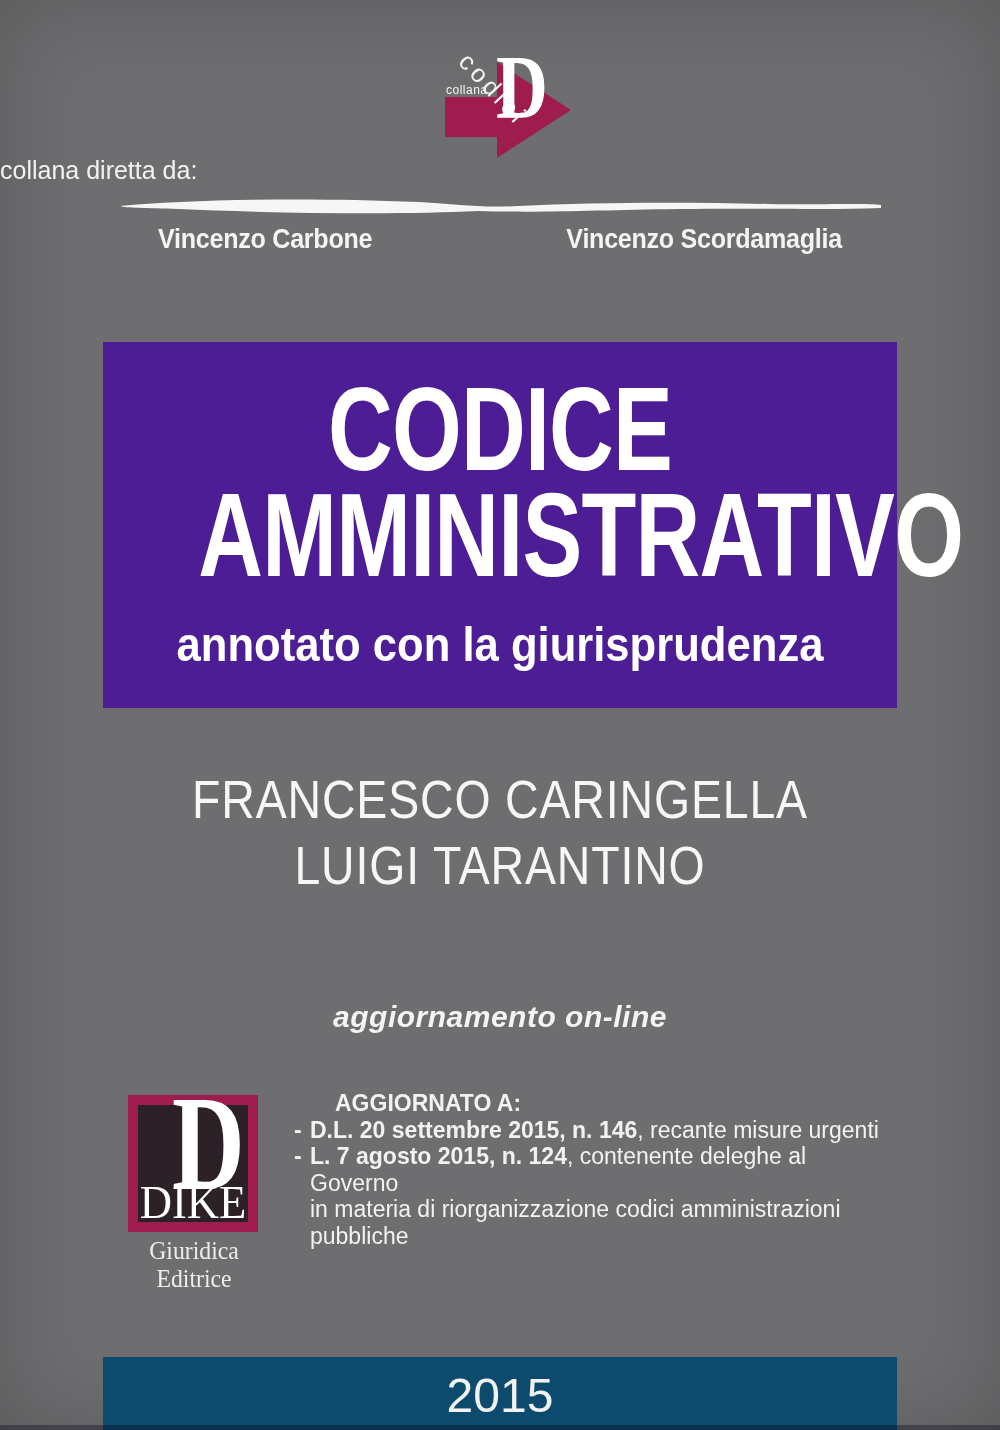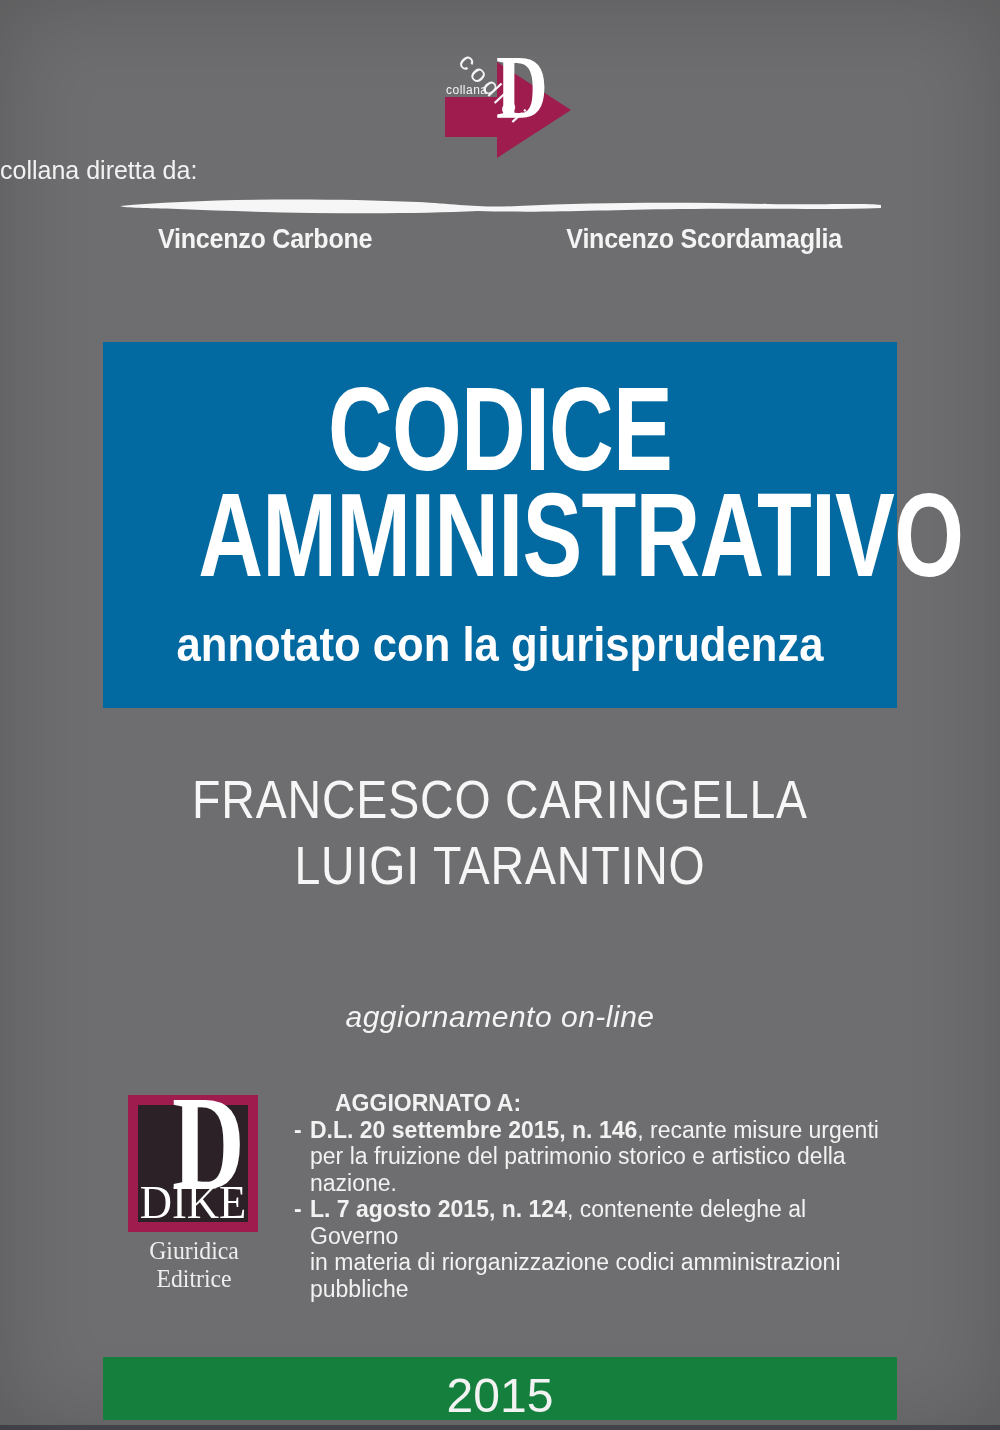--- a/index.html
+++ b/index.html
@@ -22,57 +22,57 @@
     transform:rotate(47deg); transform-origin:0 0; }
 
   
   .directed-by { position:absolute; left:0; right:0; top:156px; text-align:left; font-size:25px; color:#f2f2f2; }
   .brush-line { position:absolute; left:118px; top:196px; width:766px; height:24px; }
   .directors { position:absolute; left:0; right:0; top:224px; display:flex; justify-content:space-between;
     padding:0 148px 0 150px; font-size:27px; font-weight:bold; color:#f4f4f4; }
   .directors span { display:inline-block; transform:scaleX(.93); letter-spacing:-.3px; }
 
   
-  .title-box { position:absolute; left:103px; top:342px; width:794px; height:366px; background:#0369a1; }
+  .title-box { position:absolute; left:103px; top:342px; width:794px; height:366px; background:#4c1d95; }
   .title-line { position:absolute; left:0; width:100%; text-align:center; font-weight:bold; color:#fff;
     font-size:118px; line-height:1; letter-spacing:-1px; transform:scaleX(.76); }
   .title-line.l1 { top:28px; }
   .title-line.l2 { top:134px; }
   .title-sub { position:absolute; left:0; top:278px; width:100%; text-align:center; font-weight:bold; color:#fff;
     font-size:49px; line-height:1; transform:scaleX(.89); }
 
   
   .author { position:absolute; left:0; width:100%; text-align:center; font-size:54px; line-height:1;
     color:#f6f6f6; font-weight:400; transform:scaleX(.86); letter-spacing:1px; }
   .author.a1 { top:772px; }
   .author.a2 { top:838px; }
 
   
   .update-badge { position:absolute; left:0; top:1000px; width:100%; text-align:center;
-    font-size:30px; font-weight:normal; font-style:italic; color:#f4f4f4; letter-spacing:.5px; }
+    font-size:30px; font-weight:bold; font-style:italic; color:#f4f4f4; letter-spacing:.5px; }
 
   
   .pub-logo { position:absolute; left:128px; top:1095px; width:130px; height:137px; background:#9e1c4e; }
   .pub-inner { position:absolute; left:10px; top:10px; right:10px; bottom:10px; background:#2b2126; }
   .pub-d { position:absolute; left:44px; top:-20px; font-family:"Liberation Serif", serif; font-weight:bold;
     font-size:136px; line-height:1; color:#fff; transform:scaleX(.74); transform-origin:0 0; z-index:2; }
   .pub-name { position:absolute; left:0; top:84px; width:100%; text-align:center; z-index:3;
     font-family:"Liberation Serif", serif; font-size:47px; line-height:1; color:#fff; transform:scaleX(.95); }
   .pub-tagline { position:absolute; left:108px; top:1237px; width:172px; text-align:center;
     font-family:"Liberation Serif", serif; font-size:25px; color:#eeeeee; transform:scaleX(.95); }
 
   
   .updates { position:absolute; left:294px; top:1090px; width:590px; font-size:23px; line-height:26.5px; color:#f2f2f2; }
   .updates .heading { font-weight:bold;margin-left:41px; }
   .update-line { display:flex; }
   .update-line .dash { flex:0 0 16px; font-weight:bold; }
   .update-cont { padding-left:16px; }
 
   
-  .year-bar { position:absolute; left:103px; top:1357px; width:794px; height:63px; background:#15803d; }
+  .year-bar { position:absolute; left:103px; top:1357px; width:794px; height:73px; background:#0c4a6e; }
   .year { position:absolute; left:0; top:11px; width:100%; text-align:center; font-size:48px; color:#f2f2f2; }
   .bottom-edge { position:absolute; left:0; right:0; bottom:0; height:5px; background:rgba(5,5,25,.35); }
 </style>
 </head>
 <body>
 
 <div class="page">
 
   <div class="series-logo">
     <div class="arrow-tail"></div>
@@ -111,21 +111,20 @@
   </div>
   <div class="pub-tagline">Giuridica Editrice</div>
 
   <div class="updates">
     <div class="heading">AGGIORNATO A:</div>
     <div class="update-item">
       <div class="update-line">
         <span class="dash">-</span>
         <span><b>D.L. 20 settembre 2015, n. 146</b><span>, recante misure urgenti</span></span>
       </div>
-      <div class="update-cont">per la fruizione del patrimonio storico e artistico della nazione.</div>
     </div>
     <div class="update-item">
       <div class="update-line">
         <span class="dash">-</span>
         <span><b>L. 7 agosto 2015, n. 124</b><span>, contenente deleghe al Governo</span></span>
       </div>
       <div class="update-cont">in materia di riorganizzazione codici amministrazioni pubbliche</div>
     </div>
   </div>
 

